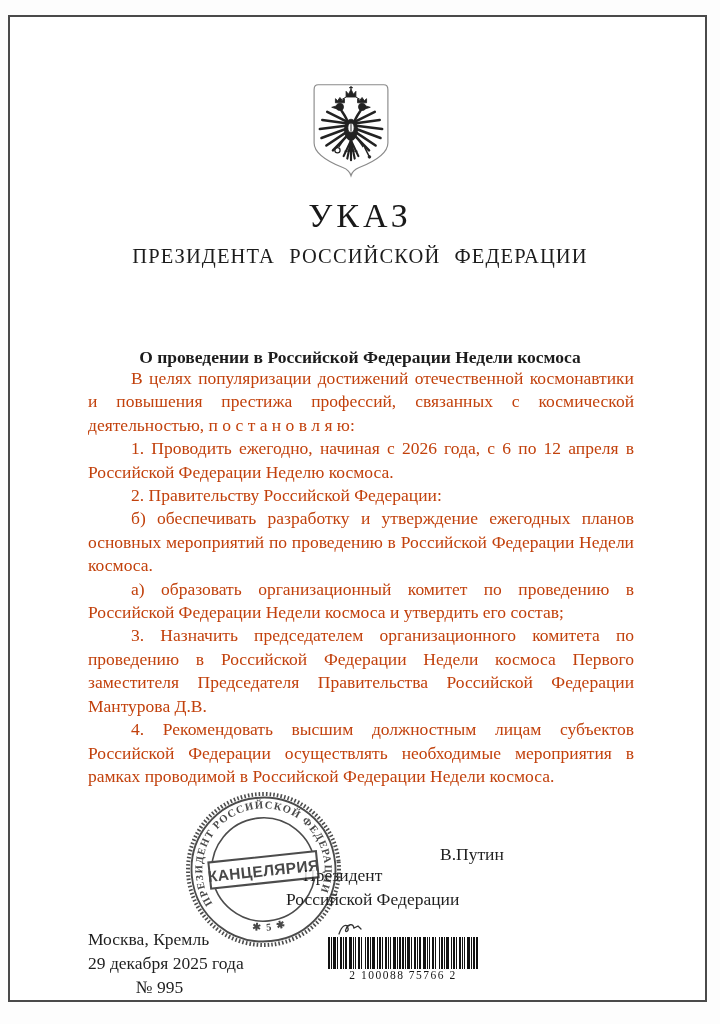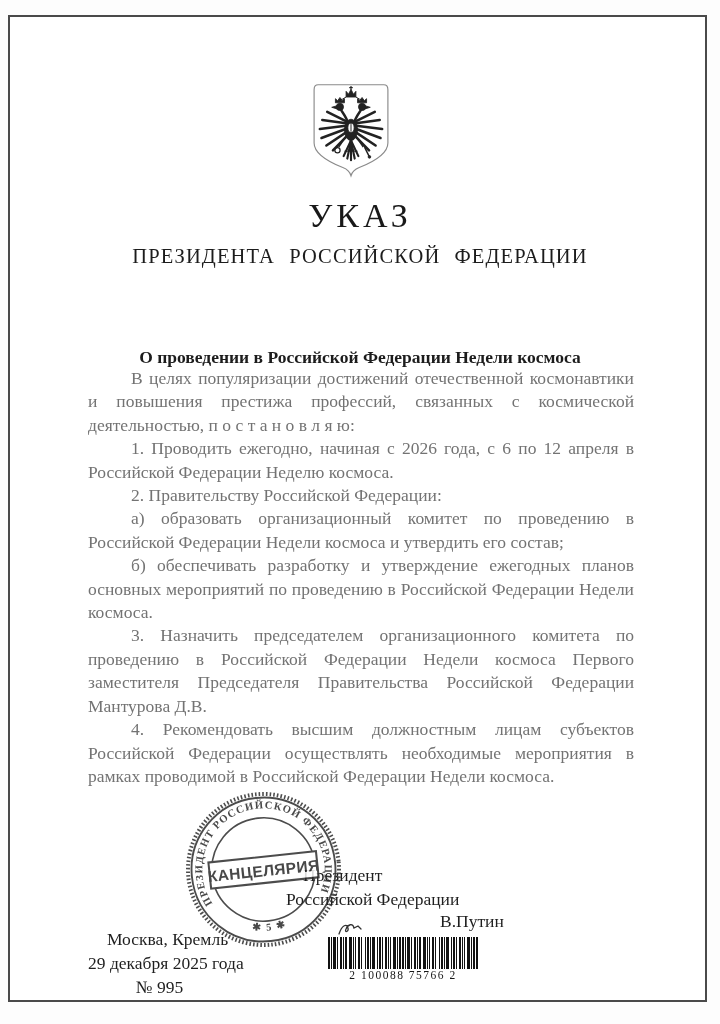--- a/index.html
+++ b/index.html
@@ -9,28 +9,28 @@
   .paper{position:absolute;left:8px;top:15px;width:699px;height:987px;
          background:#ffffff;border:2.5px solid #4a4a4a;}
   .emblem{position:absolute;left:310px;top:82px;width:82px;height:99px;}
   .doc-type{position:absolute;left:0;top:197px;width:720px;text-align:center;
             font-size:34px;letter-spacing:4px;color:#191919;}
   .issuer{position:absolute;left:0;top:245px;width:720px;text-align:center;
           font-size:20.5px;letter-spacing:1.1px;word-spacing:8px;color:#1c1c1c;}
   .subject{position:absolute;left:60px;top:315px;width:600px;text-align:center;
            font-size:17.5px;font-weight:bold;color:#1c1c1c;margin-top:32px;}
   .body-text{position:absolute;left:88px;top:367px;width:546px;
-             font-size:17.5px;line-height:23.4px;color:#737373;}
+             font-size:17.5px;line-height:23.4px;color:#c2410c;}
   .body-text p{margin:0;text-indent:43px;text-align:justify;}
   .sig-line1{position:absolute;left:303px;top:865px;font-size:17.5px;}
   .sig-line2{position:absolute;left:286px;top:889px;font-size:17.5px;}
-  .sig-name{position:absolute;left:440px;top:911px;font-size:17.5px;}
+  .sig-name{position:absolute;left:440px;top:844px;font-size:17.5px;}
   .stamp{position:absolute;left:184px;top:790px;width:159px;height:159px;
          opacity:.84;transform:rotate(-6deg);}
-  .footer-place{position:absolute;left:88px;top:929px;font-size:17.5px;margin-left:19px;}
+  .footer-place{position:absolute;left:88px;top:929px;font-size:17.5px;}
   .footer-date{position:absolute;left:88px;top:953px;font-size:17.5px;}
   .footer-number{position:absolute;left:88px;top:977px;font-size:17.5px;margin-left:48px;}
   .barcode{position:absolute;left:326px;top:937px;width:154px;}
   .barcode svg{display:block;}
   .barcode-digits{width:154px;text-align:center;font-family:Liberation Serif, serif;
                   font-size:11.5px;letter-spacing:1.5px;color:#161616;margin-top:0px;}
   .bc-mark{position:absolute;left:337px;top:921px;width:26px;height:16px;}
 </style>
 </head>
 <body>
@@ -90,22 +90,22 @@
   </svg>
 
   <div class="doc-type">УКАЗ</div>
   <div class="issuer">ПРЕЗИДЕНТА РОССИЙСКОЙ ФЕДЕРАЦИИ</div>
   <div class="subject">О проведении в Российской Федерации Недели космоса</div>
 
   <div class="body-text">
     <p>В целях популяризации достижений отечественной космонавтики и повышения престижа профессий, связанных с космической деятельностью, п о с т а н о в л я ю:</p>
     <p>1. Проводить ежегодно, начиная с 2026 года, с 6 по 12 апреля в Российской Федерации Неделю космоса.</p>
     <p>2. Правительству Российской Федерации:</p>
+    <p>б) обеспечивать разработку и утверждение ежегодных планов основных мероприятий по проведению в Российской Федерации Недели космоса.</p>
     <p>а) образовать организационный комитет по проведению в Российской Федерации Недели космоса и утвердить его состав;</p>
-    <p>б) обеспечивать разработку и утверждение ежегодных планов основных мероприятий по проведению в Российской Федерации Недели космоса.</p>
     <p>3. Назначить председателем организационного комитета по проведению в Российской Федерации Недели космоса Первого заместителя Председателя Правительства Российской Федерации Мантурова Д.В.</p>
     <p>4. Рекомендовать высшим должностным лицам субъектов Российской Федерации осуществлять необходимые мероприятия в рамках проводимой в Российской Федерации Недели космоса.</p>
   </div>
 
   <div class="sig-line1">Президент</div>
   <div class="sig-line2">Российской Федерации</div>
   <div class="sig-name">В.Путин</div>
 
   <svg class="stamp" viewBox="0 0 200 200">
     <circle cx="100" cy="100" r="95" fill="none" stroke="#2b2b2b" stroke-width="5" stroke-dasharray="2 2.6"></circle>

